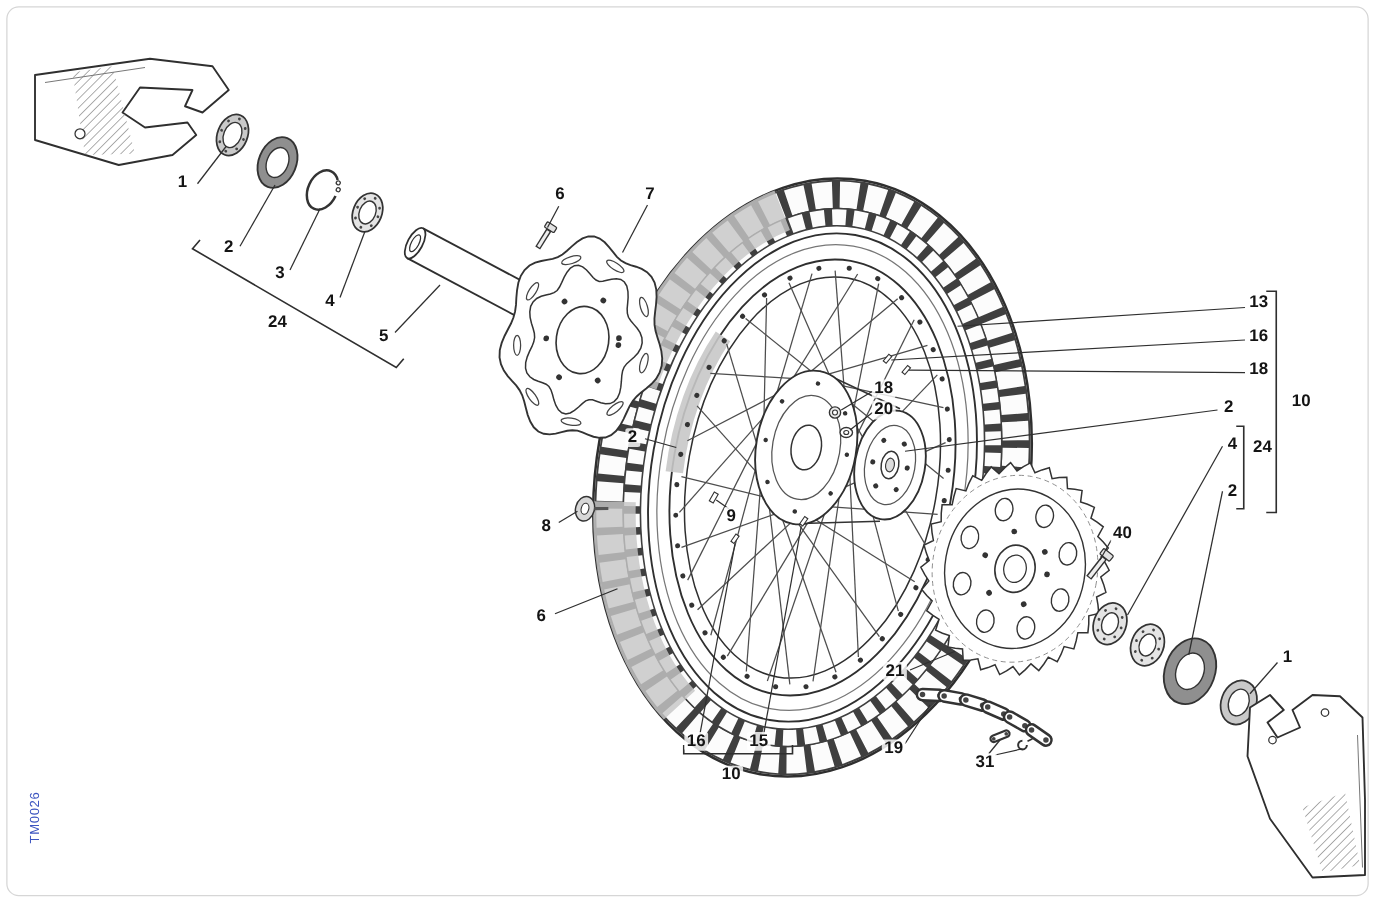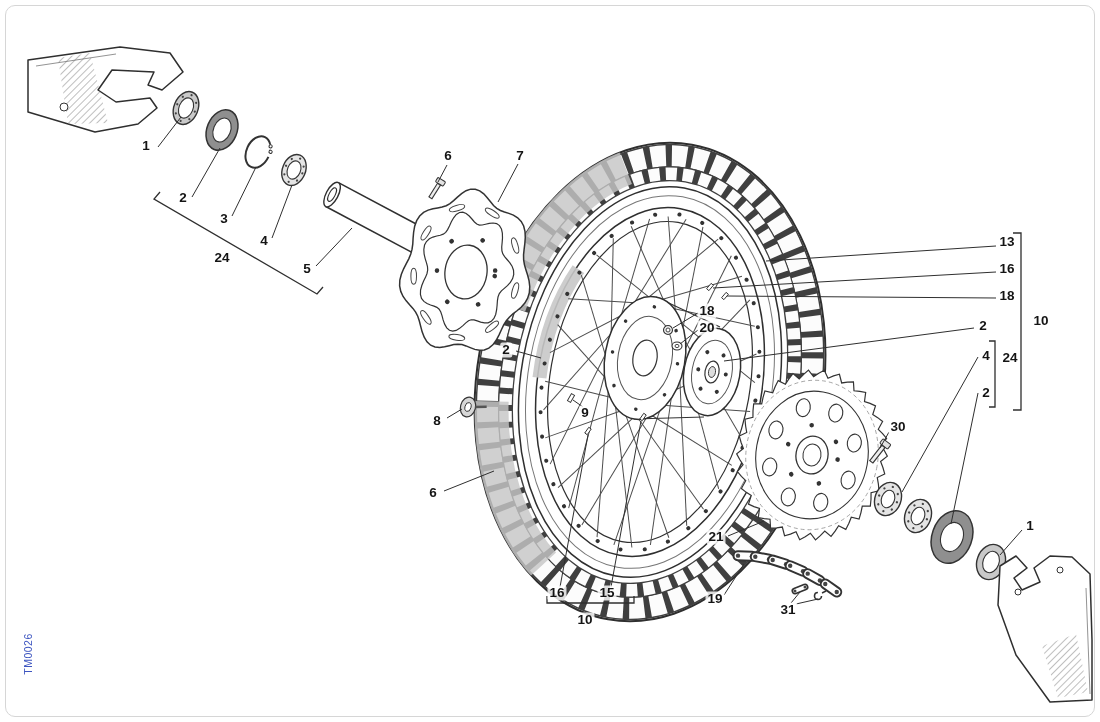--- a/index.html
+++ b/index.html
@@ -327,21 +327,21 @@
 <div class="callout" style="left:707px;top:311px">18</div>
 <div class="callout" style="left:707px;top:328px">20</div>
 <div class="callout" style="left:1007px;top:242px">13</div>
 <div class="callout" style="left:1007px;top:269px">16</div>
 <div class="callout" style="left:1007px;top:296px">18</div>
 <div class="callout" style="left:1041px;top:321px">10</div>
 <div class="callout" style="left:983px;top:326px">2</div>
 <div class="callout" style="left:986px;top:356px">4</div>
 <div class="callout" style="left:1010px;top:358px">24</div>
 <div class="callout" style="left:986px;top:393px">2</div>
-<div class="callout" style="left:898px;top:427px">30</div>
+<div class="callout" style="left:898px;top:427px">40</div>
 <div class="callout" style="left:716px;top:537px">21</div>
 <div class="callout" style="left:715px;top:599px">19</div>
 <div class="callout" style="left:788px;top:610px">31</div>
 <div class="callout" style="left:1030px;top:526px">1</div>
 <div class="callout" style="left:557px;top:593px">16</div>
 <div class="callout" style="left:607px;top:593px">15</div>
 <div class="callout" style="left:585px;top:620px">10</div>
 
 <div class="drawing-code" style="left: 28px; top: 654px; color: rgb(61, 85, 192);">TM0026</div>
 

